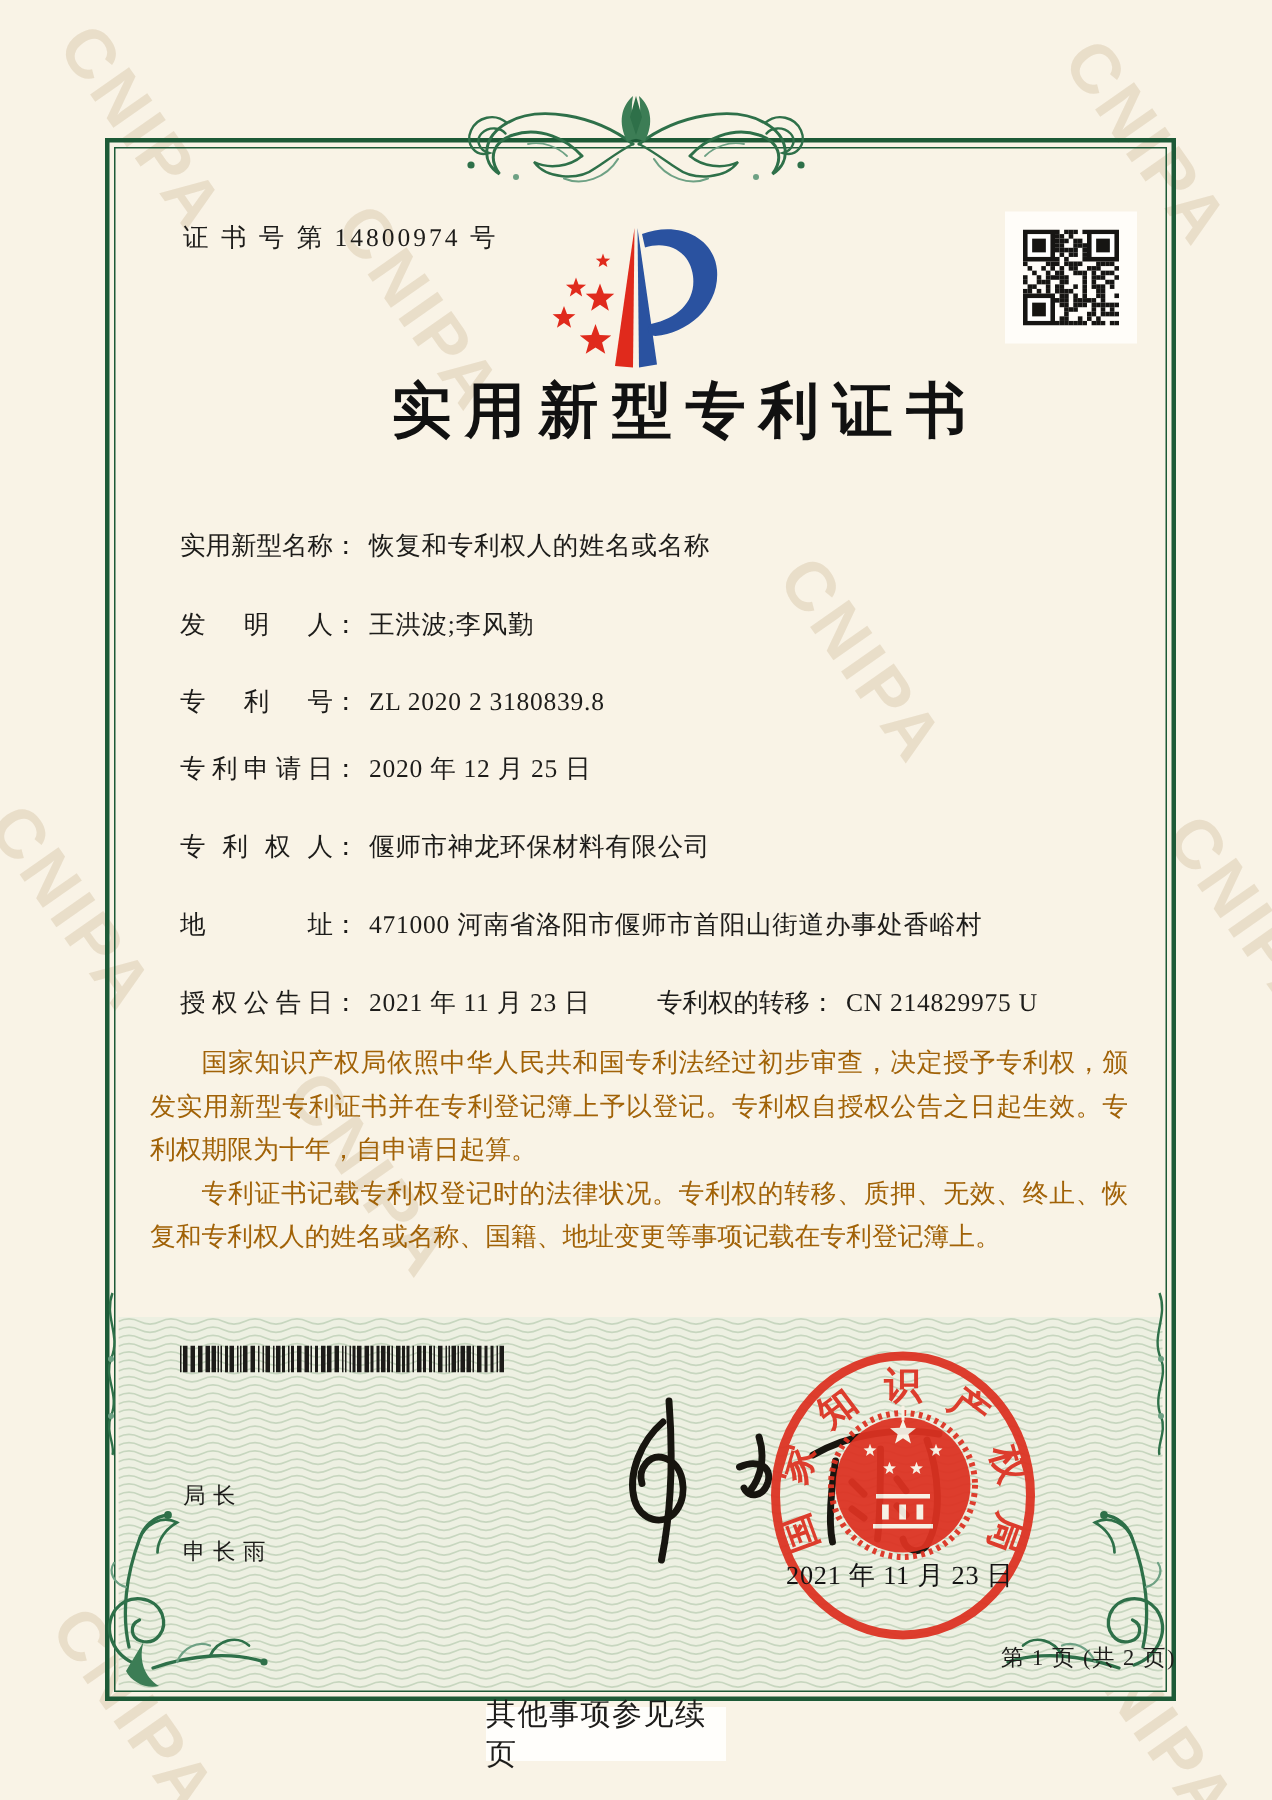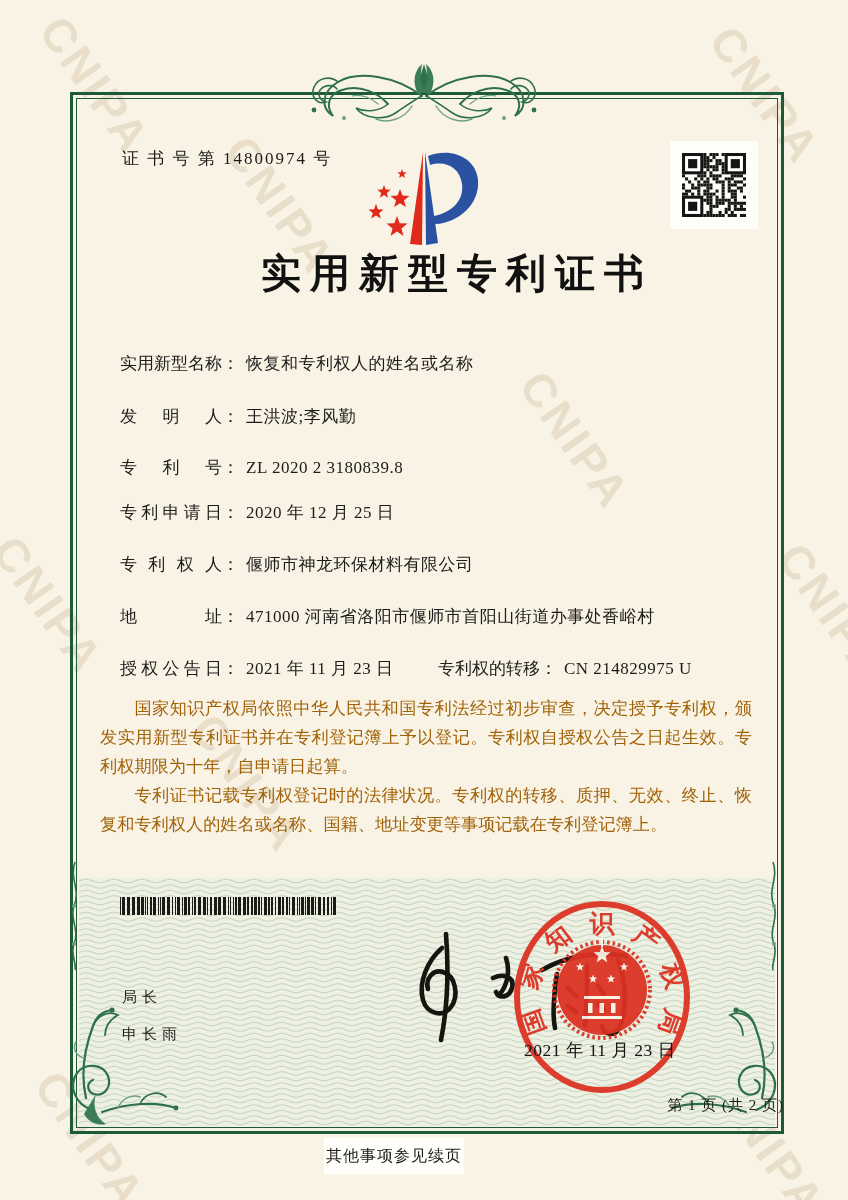--- a/index.html
+++ b/index.html
@@ -45,23 +45,23 @@
   .fvalue{letter-spacing:0.5px;}
   .grant2{position:absolute; left:318px; top:0;}
   .paras{
     left:100px; top:694px; width:652px;
     font-size:17.2px; line-height:29px; text-align:justify; color:#a16207;
   }
   .paras p{margin:0; text-indent:2em;}
   .signer{left:122px; font-size:15px; letter-spacing:5px; z-index:5;margin-top:16px;}
   .pageinfo{left:70px; top:1096px; width:714px; text-align:right; font-size:15px; letter-spacing:1px;}
   .contbox{
-    left:324px; top:1138px; width:140px; height:36px; background:#fffefb;
+    left:324px; top:1138px; width:160px; height:36px; background:#fffefb;
     display:flex; align-items:center; justify-content:center;
-    font-size:16px; letter-spacing:1px; z-index:5;
+    font-size:20px; letter-spacing:1px; z-index:5;
   }
   .seal-date{
     left:524px; top:1038px; font-size:17.5px; letter-spacing:0.5px;
     color:#141414; z-index:7; white-space:nowrap;
   }
   svg{display:block;}
 </style>
 </head>
 <body>
 

